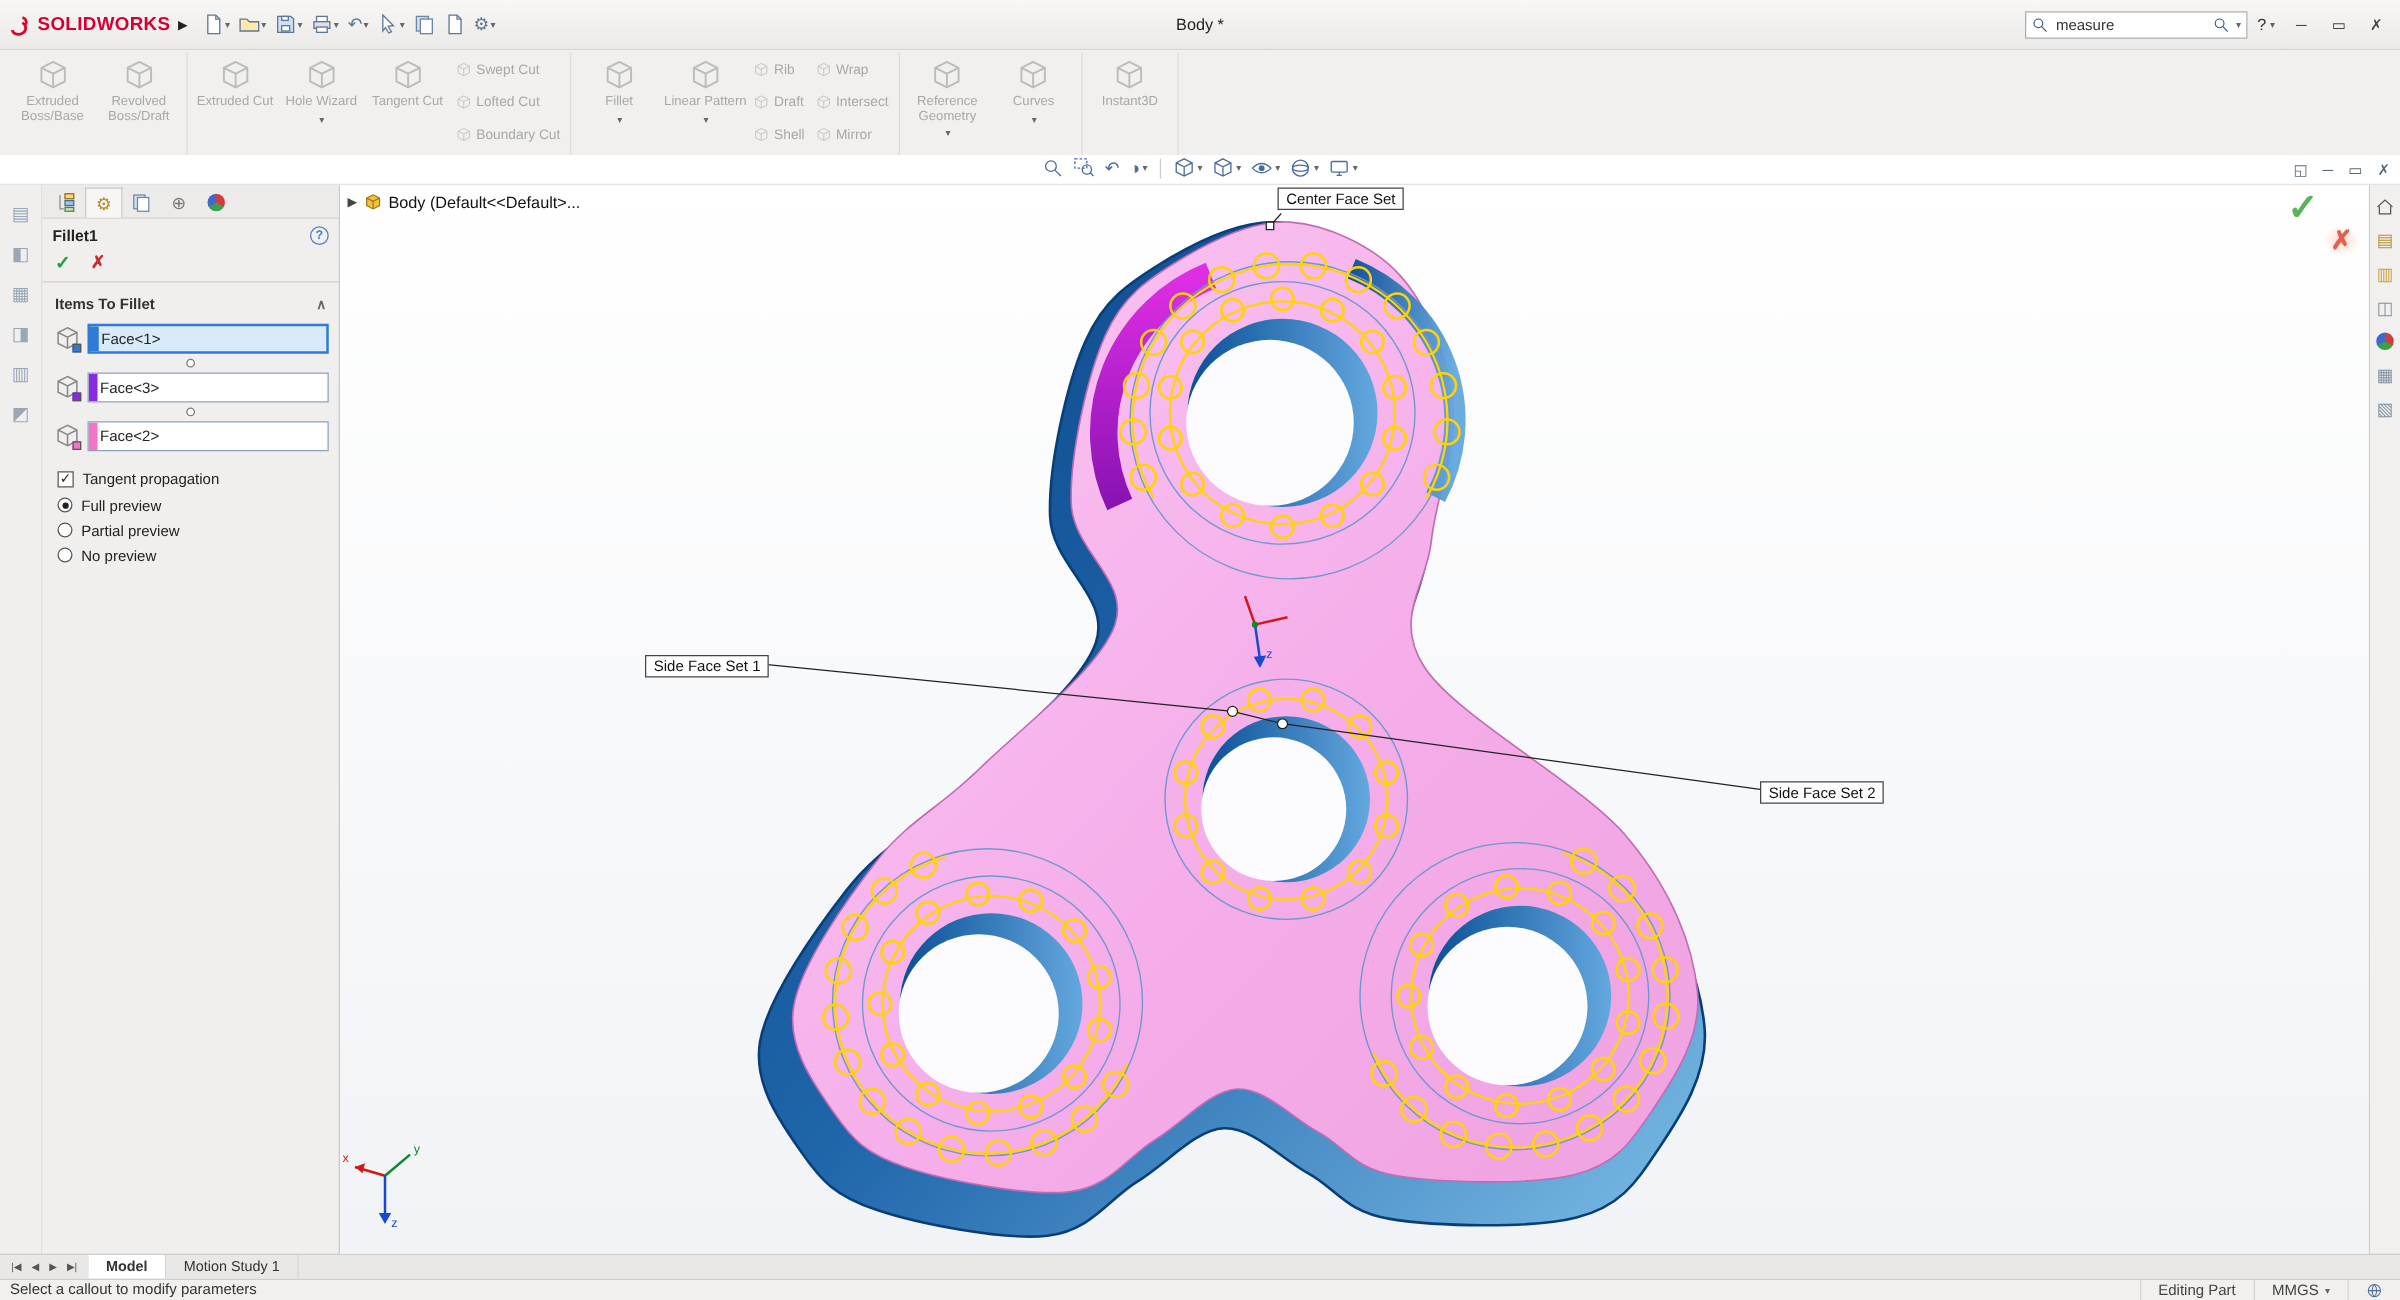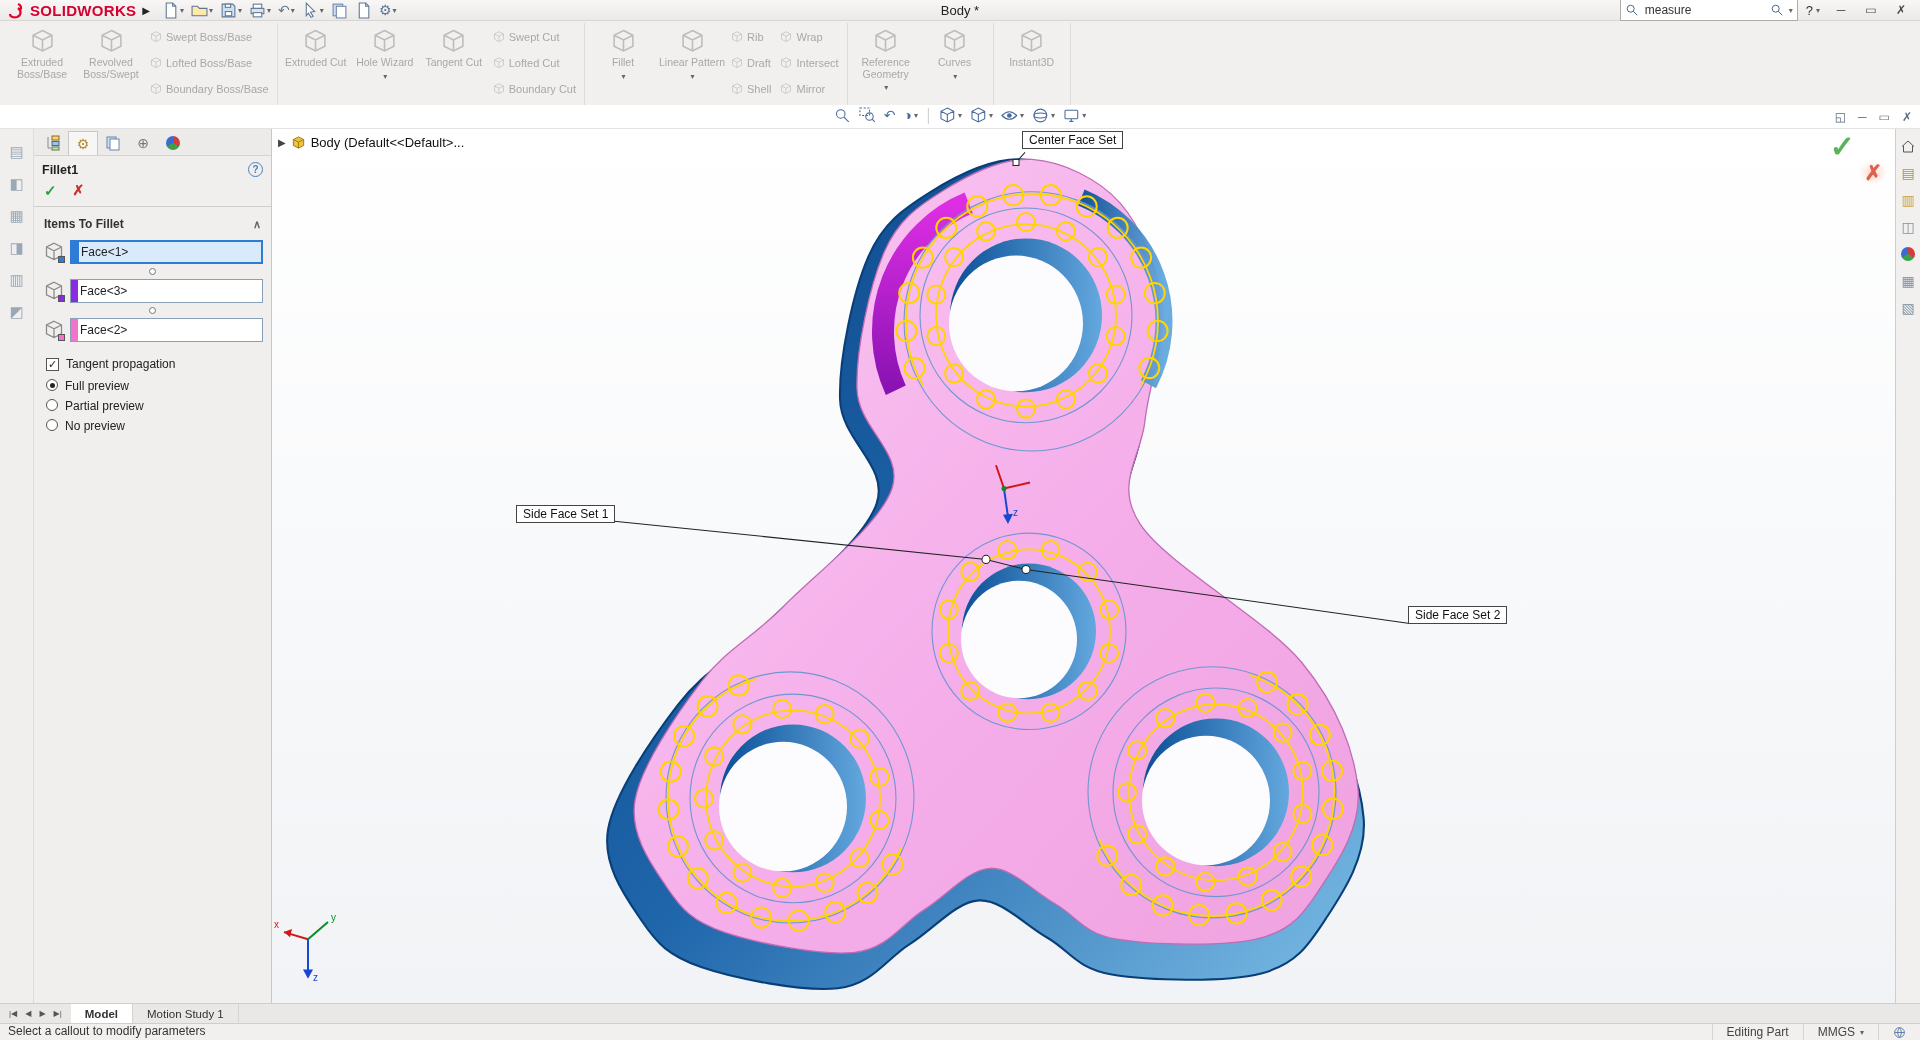--- a/index.html
+++ b/index.html
@@ -1,19 +1,19 @@
 <!DOCTYPE html>
 <html><head>
 <meta charset="utf-8">
 <style>
   *{box-sizing:border-box}
   body{margin:0;width:1920px;height:1040px;overflow:hidden;font-family:"Liberation Sans",sans-serif;background:#f0efee;color:#222}
   #app{display:flex;flex-direction:column;width:100%;height:100%}
   
-  .titlebar{height:21px;flex:0 0 auto;display:flex;align-items:center;background:linear-gradient(#f8f7f6,#ebeae8);border-bottom:1px solid #d7d6d4;padding:0 6px;position:relative}
+  .titlebar{height:40px;flex:0 0 auto;display:flex;align-items:center;background:linear-gradient(#f8f7f6,#ebeae8);border-bottom:1px solid #d7d6d4;padding:0 6px;position:relative}
   .logo{display:flex;align-items:center;gap:4px;margin-right:6px}
   .logo-text{color:#d50032;font-weight:bold;font-size:15px;letter-spacing:.3px}
   .flyout{color:#222;font-size:10px;margin-right:10px}
   .qt{display:flex;align-items:center;gap:3px}
   .qbtn{display:flex;align-items:center;padding:2px 2px;color:#5f7795}
   .qbtn svg{width:17px;height:17px}
   .glyphbtn{font-size:14px;color:#5f7795;line-height:17px}
   .caret{font-size:8px;color:#666;margin-left:1px}
   .doc-title{position:absolute;left:50%;transform:translateX(-50%);font-size:13px;color:#222}
   .tb-right{margin-left:auto;display:flex;align-items:center;gap:8px}
@@ -261,42 +261,22 @@
       <div class="rlarge">
           <svg>
             <use href="#s-cube"></use>
           </svg>
           <div class="rlabel">Extruded Boss/Base</div>
         </div>
       <div class="rlarge">
           <svg>
             <use href="#s-cube"></use>
           </svg>
-          <div class="rlabel">Revolved Boss/Swept</div>
-        </div>
-      <div class="rsmallcol">
-        <div class="rsmall">
-            <svg>
-              <use href="#s-cube"></use>
-            </svg>
-            <span>Swept Boss/Base</span>
-          </div>
-        <div class="rsmall">
-            <svg>
-              <use href="#s-cube"></use>
-            </svg>
-            <span>Lofted Boss/Base</span>
-          </div>
-        <div class="rsmall">
-            <svg>
-              <use href="#s-cube"></use>
-            </svg>
-            <span>Boundary Boss/Base</span>
-          </div>
-      </div>
+          <div class="rlabel">Revolved Boss/Draft</div>
+        </div>
     </div>
     <div class="rgroup">
       <div class="rlarge">
           <svg>
             <use href="#s-cube"></use>
           </svg>
           <div class="rlabel">Extruded Cut</div>
         </div>
       <div class="rlarge">
           <svg>

